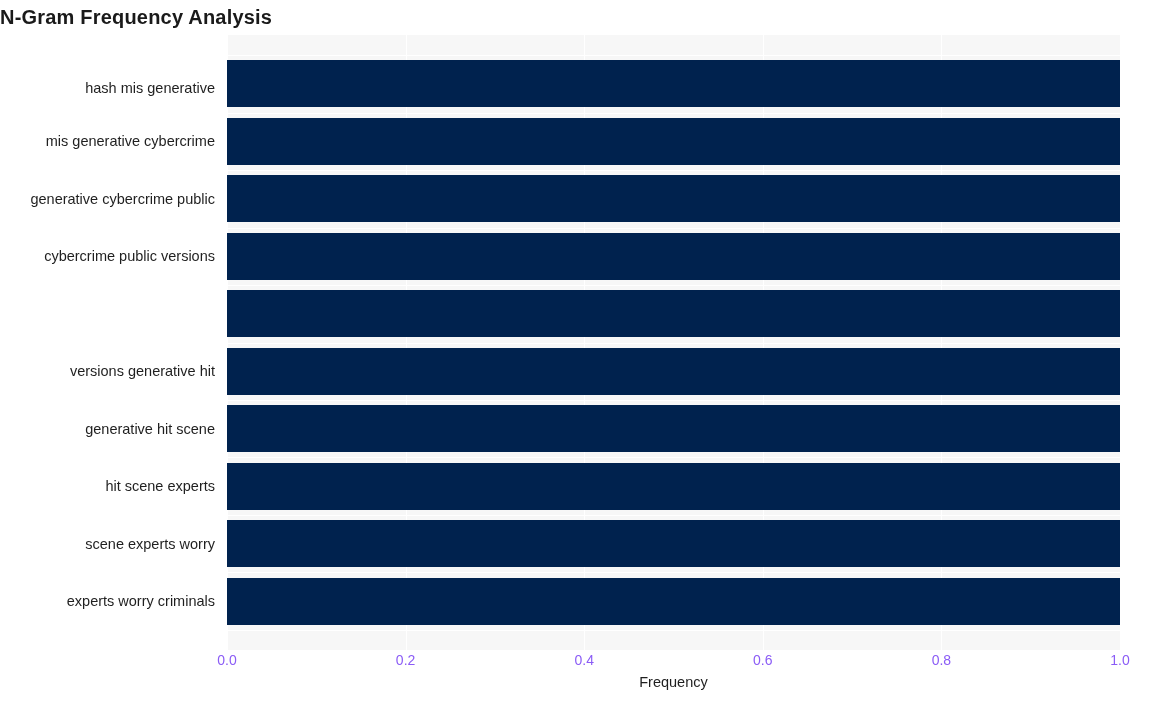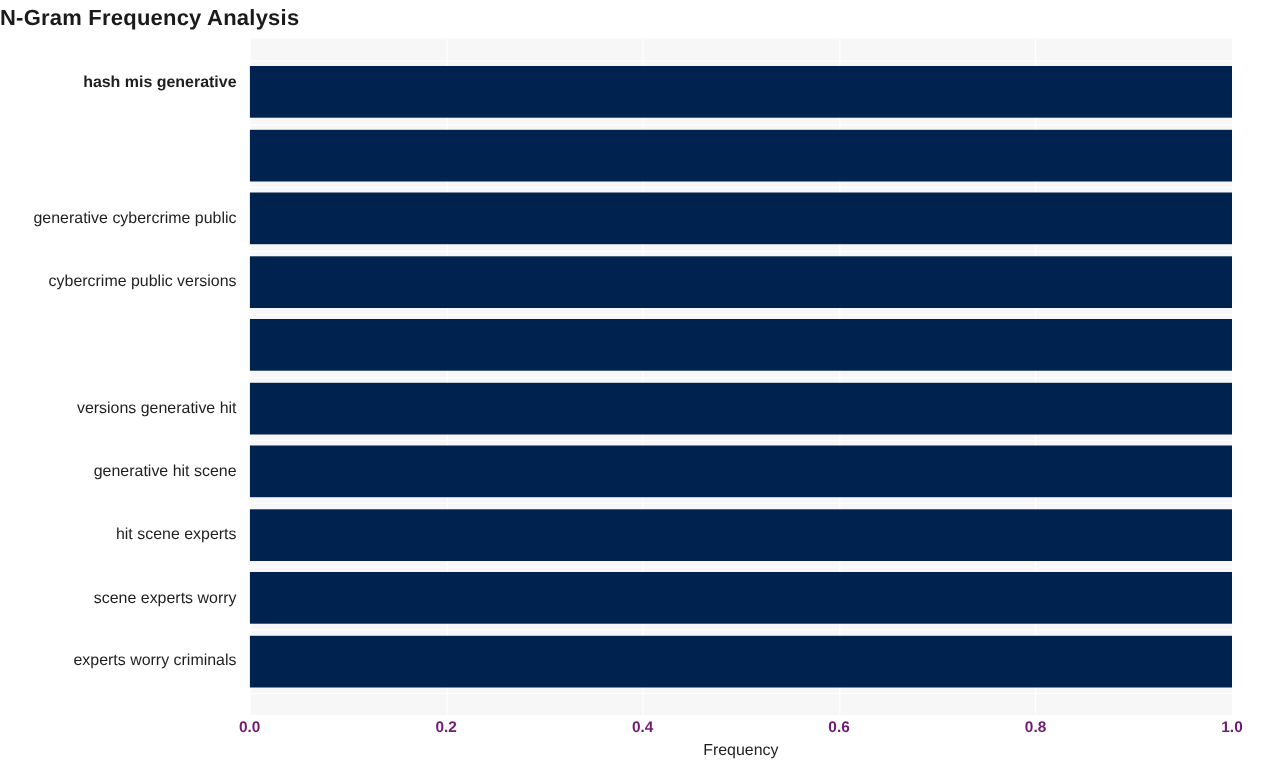--- a/index.html
+++ b/index.html
@@ -94,24 +94,23 @@
     position: absolute;
     left: 227px;
     top: 652px;
     width: 893px;
     height: 22px;
   }
   .xlabel {
     position: absolute;
     top: 0;
     font-size: 14px;
-    color: #701a75;
+    color: #8b5cf6;
     transform: translateX(-50%);
     white-space: nowrap;
-    font-weight: bold;
   }
   .xaxis-title {
     position: absolute;
     left: 227px;
     top: 674px;
     width: 893px;
     text-align: center;
     font-size: 14.5px;
     color: #1f1f1f;
   }
@@ -152,21 +151,22 @@
           <div class="hgrid" style="top: 479.93px;"></div>
           <div class="bar" title="scene experts worry: 1" style="top: 485.103px; height: 47.1308px; width: 893px; background: rgb(0, 34, 78);"></div>
           <div class="hgrid" style="top: 537.407px;"></div>
           <div class="bar" title="experts worry criminals: 1" style="top: 542.579px; height: 47.1308px; width: 893px; background: rgb(0, 34, 78);"></div>
           <div class="hgrid" style="top: 594.883px;"></div>
         </div>
     </div>
   </div>
 
   <div class="ylabels" id="ylabels">
-      <div class="ylabel" style="top: 40px; font-weight: bold;">hash mis generative</div>
+      <div class="ylabel" style="top: 53px;">hash mis generative</div>
+      <div class="ylabel" style="top: 106.332px;">mis generative cybercrime</div>
       <div class="ylabel" style="top: 163.808px;">generative cybercrime public</div>
       <div class="ylabel" style="top: 221.285px; padding-left: 48px;">cybercrime public versions</div>
       <div class="ylabel" style="top: 336.238px;">versions generative hit</div>
       <div class="ylabel" style="top: 393.715px;">generative hit scene</div>
       <div class="ylabel" style="top: 451.192px;">hit scene experts</div>
       <div class="ylabel" style="top: 508.668px;">scene experts worry</div>
       <div class="ylabel" style="top: 566.145px;">experts worry criminals</div>
     </div>
   <div class="xlabels" id="xlabels">
       <div class="xlabel" style="left: 0px;">0.0</div>

